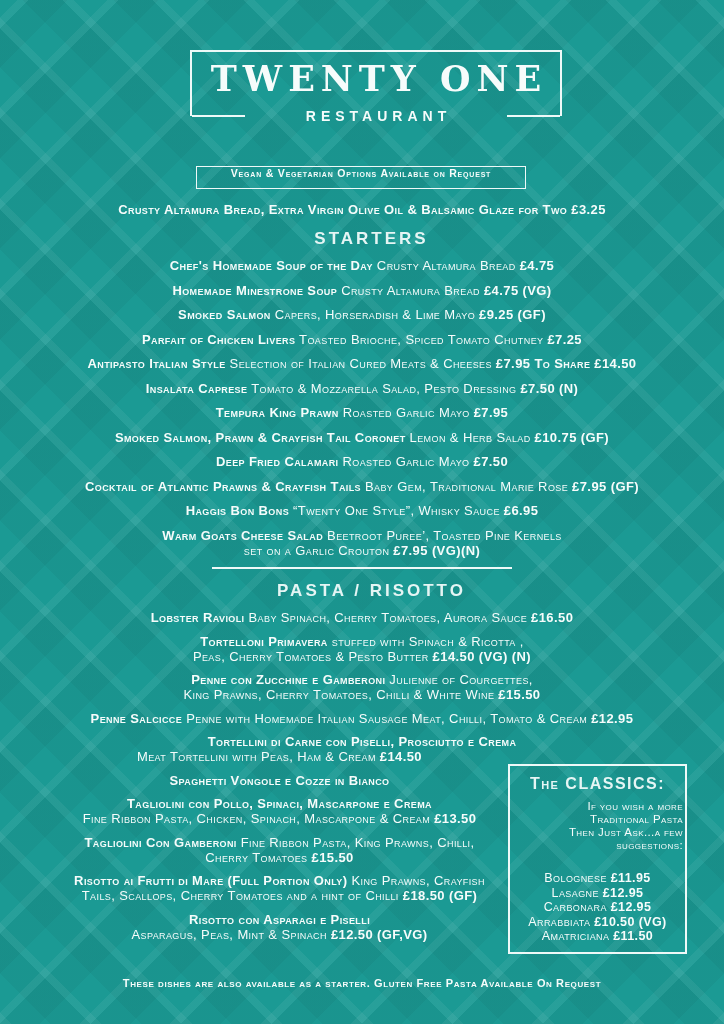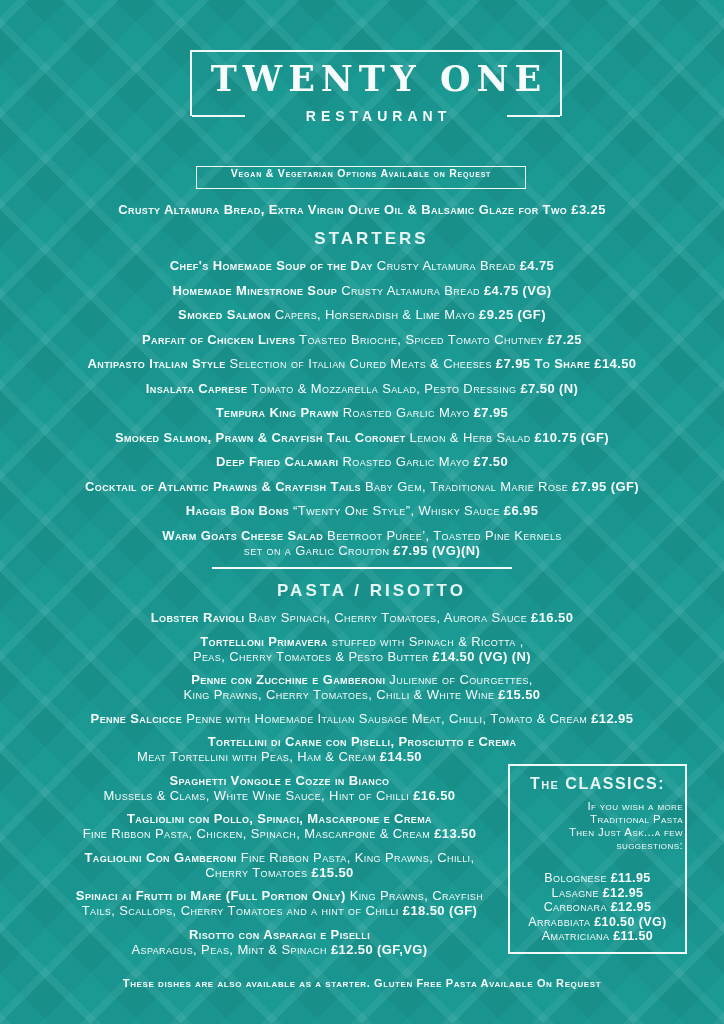--- a/index.html
+++ b/index.html
@@ -172,32 +172,31 @@
         </div>
         <div class="menu-item">
           <div class="menu-line"><span class="seg b">Penne Salcicce</span><span class="seg"> Penne with Homemade Italian Sausage Meat, Chilli, Tomato &amp; Cream</span><span class="seg b"> £12.95</span></div>
         </div>
         <div class="menu-item">
           <div class="menu-line"><span class="seg b">Tortellini di Carne con Piselli, Prosciutto e Crema</span></div>
           <div class="menu-line narrow"><span class="seg">Meat Tortellini with Peas, Ham &amp; Cream</span><span class="seg b"> £14.50</span></div>
         </div>
         <div class="menu-item">
           <div class="menu-line narrow"><span class="seg b">Spaghetti Vongole e Cozze in Bianco</span></div>
-          <div class="menu-line narrow"><span class="seg">Mussels &amp; Clams, White Wine Sauce, Hint of Chilli</span><span class="seg b"> £16.50</span></div>
         </div>
         <div class="menu-item">
           <div class="menu-line narrow"><span class="seg b">Tagliolini con Pollo, Spinaci, Mascarpone e Crema</span></div>
           <div class="menu-line narrow"><span class="seg">Fine Ribbon Pasta, Chicken, Spinach, Mascarpone &amp; Cream</span><span class="seg b"> £13.50</span></div>
         </div>
         <div class="menu-item">
           <div class="menu-line narrow"><span class="seg b">Tagliolini Con Gamberoni</span><span class="seg"> Fine Ribbon Pasta, King Prawns, Chilli,</span></div>
           <div class="menu-line narrow"><span class="seg">Cherry Tomatoes</span><span class="seg b"> £15.50</span></div>
         </div>
         <div class="menu-item">
-          <div class="menu-line narrow"><span class="seg b">Spinaci ai Frutti di Mare (Full Portion Only)</span><span class="seg"> King Prawns, Crayfish</span></div>
+          <div class="menu-line narrow"><span class="seg b">Risotto ai Frutti di Mare (Full Portion Only)</span><span class="seg"> King Prawns, Crayfish</span></div>
           <div class="menu-line narrow"><span class="seg">Tails, Scallops, Cherry Tomatoes and a hint of Chilli</span><span class="seg b"> £18.50 (GF)</span></div>
         </div>
         <div class="menu-item">
           <div class="menu-line narrow"><span class="seg b">Risotto con Asparagi e Piselli</span></div>
           <div class="menu-line narrow"><span class="seg">Asparagus, Peas, Mint &amp; Spinach</span><span class="seg b"> £12.50 (GF,VG)</span></div>
         </div>
       </div>
     </div>
 
   <div class="classics">

